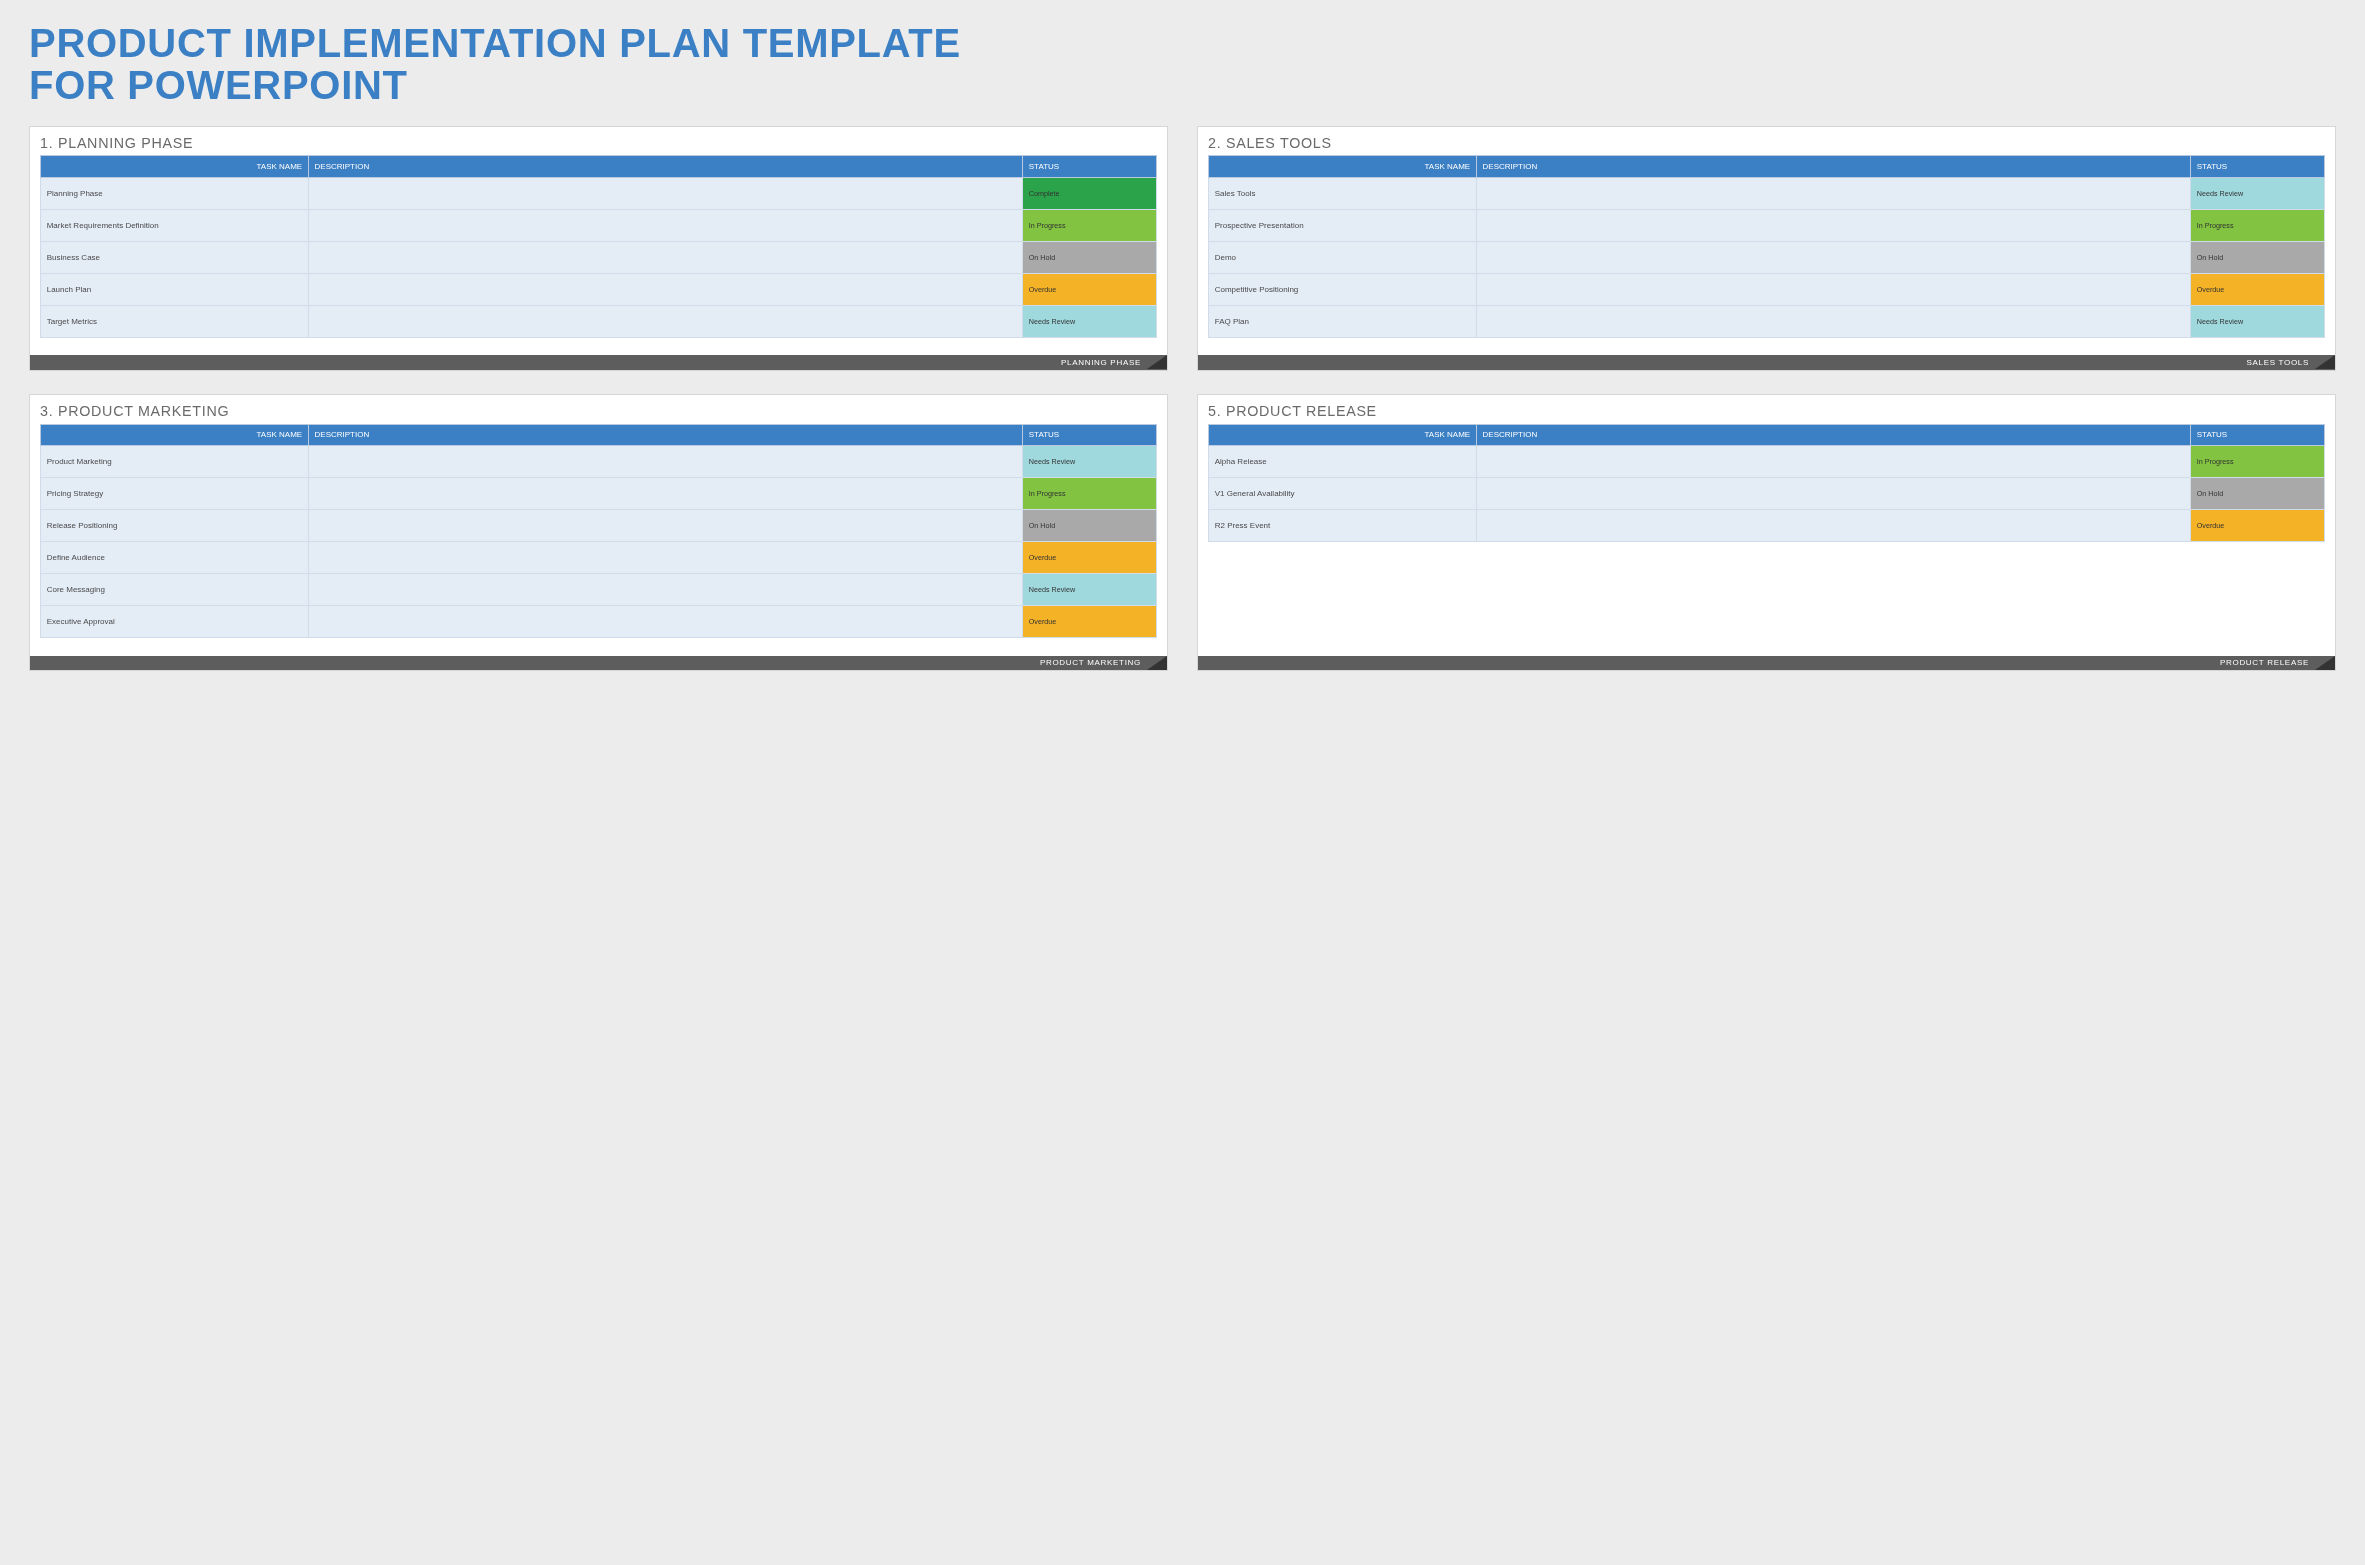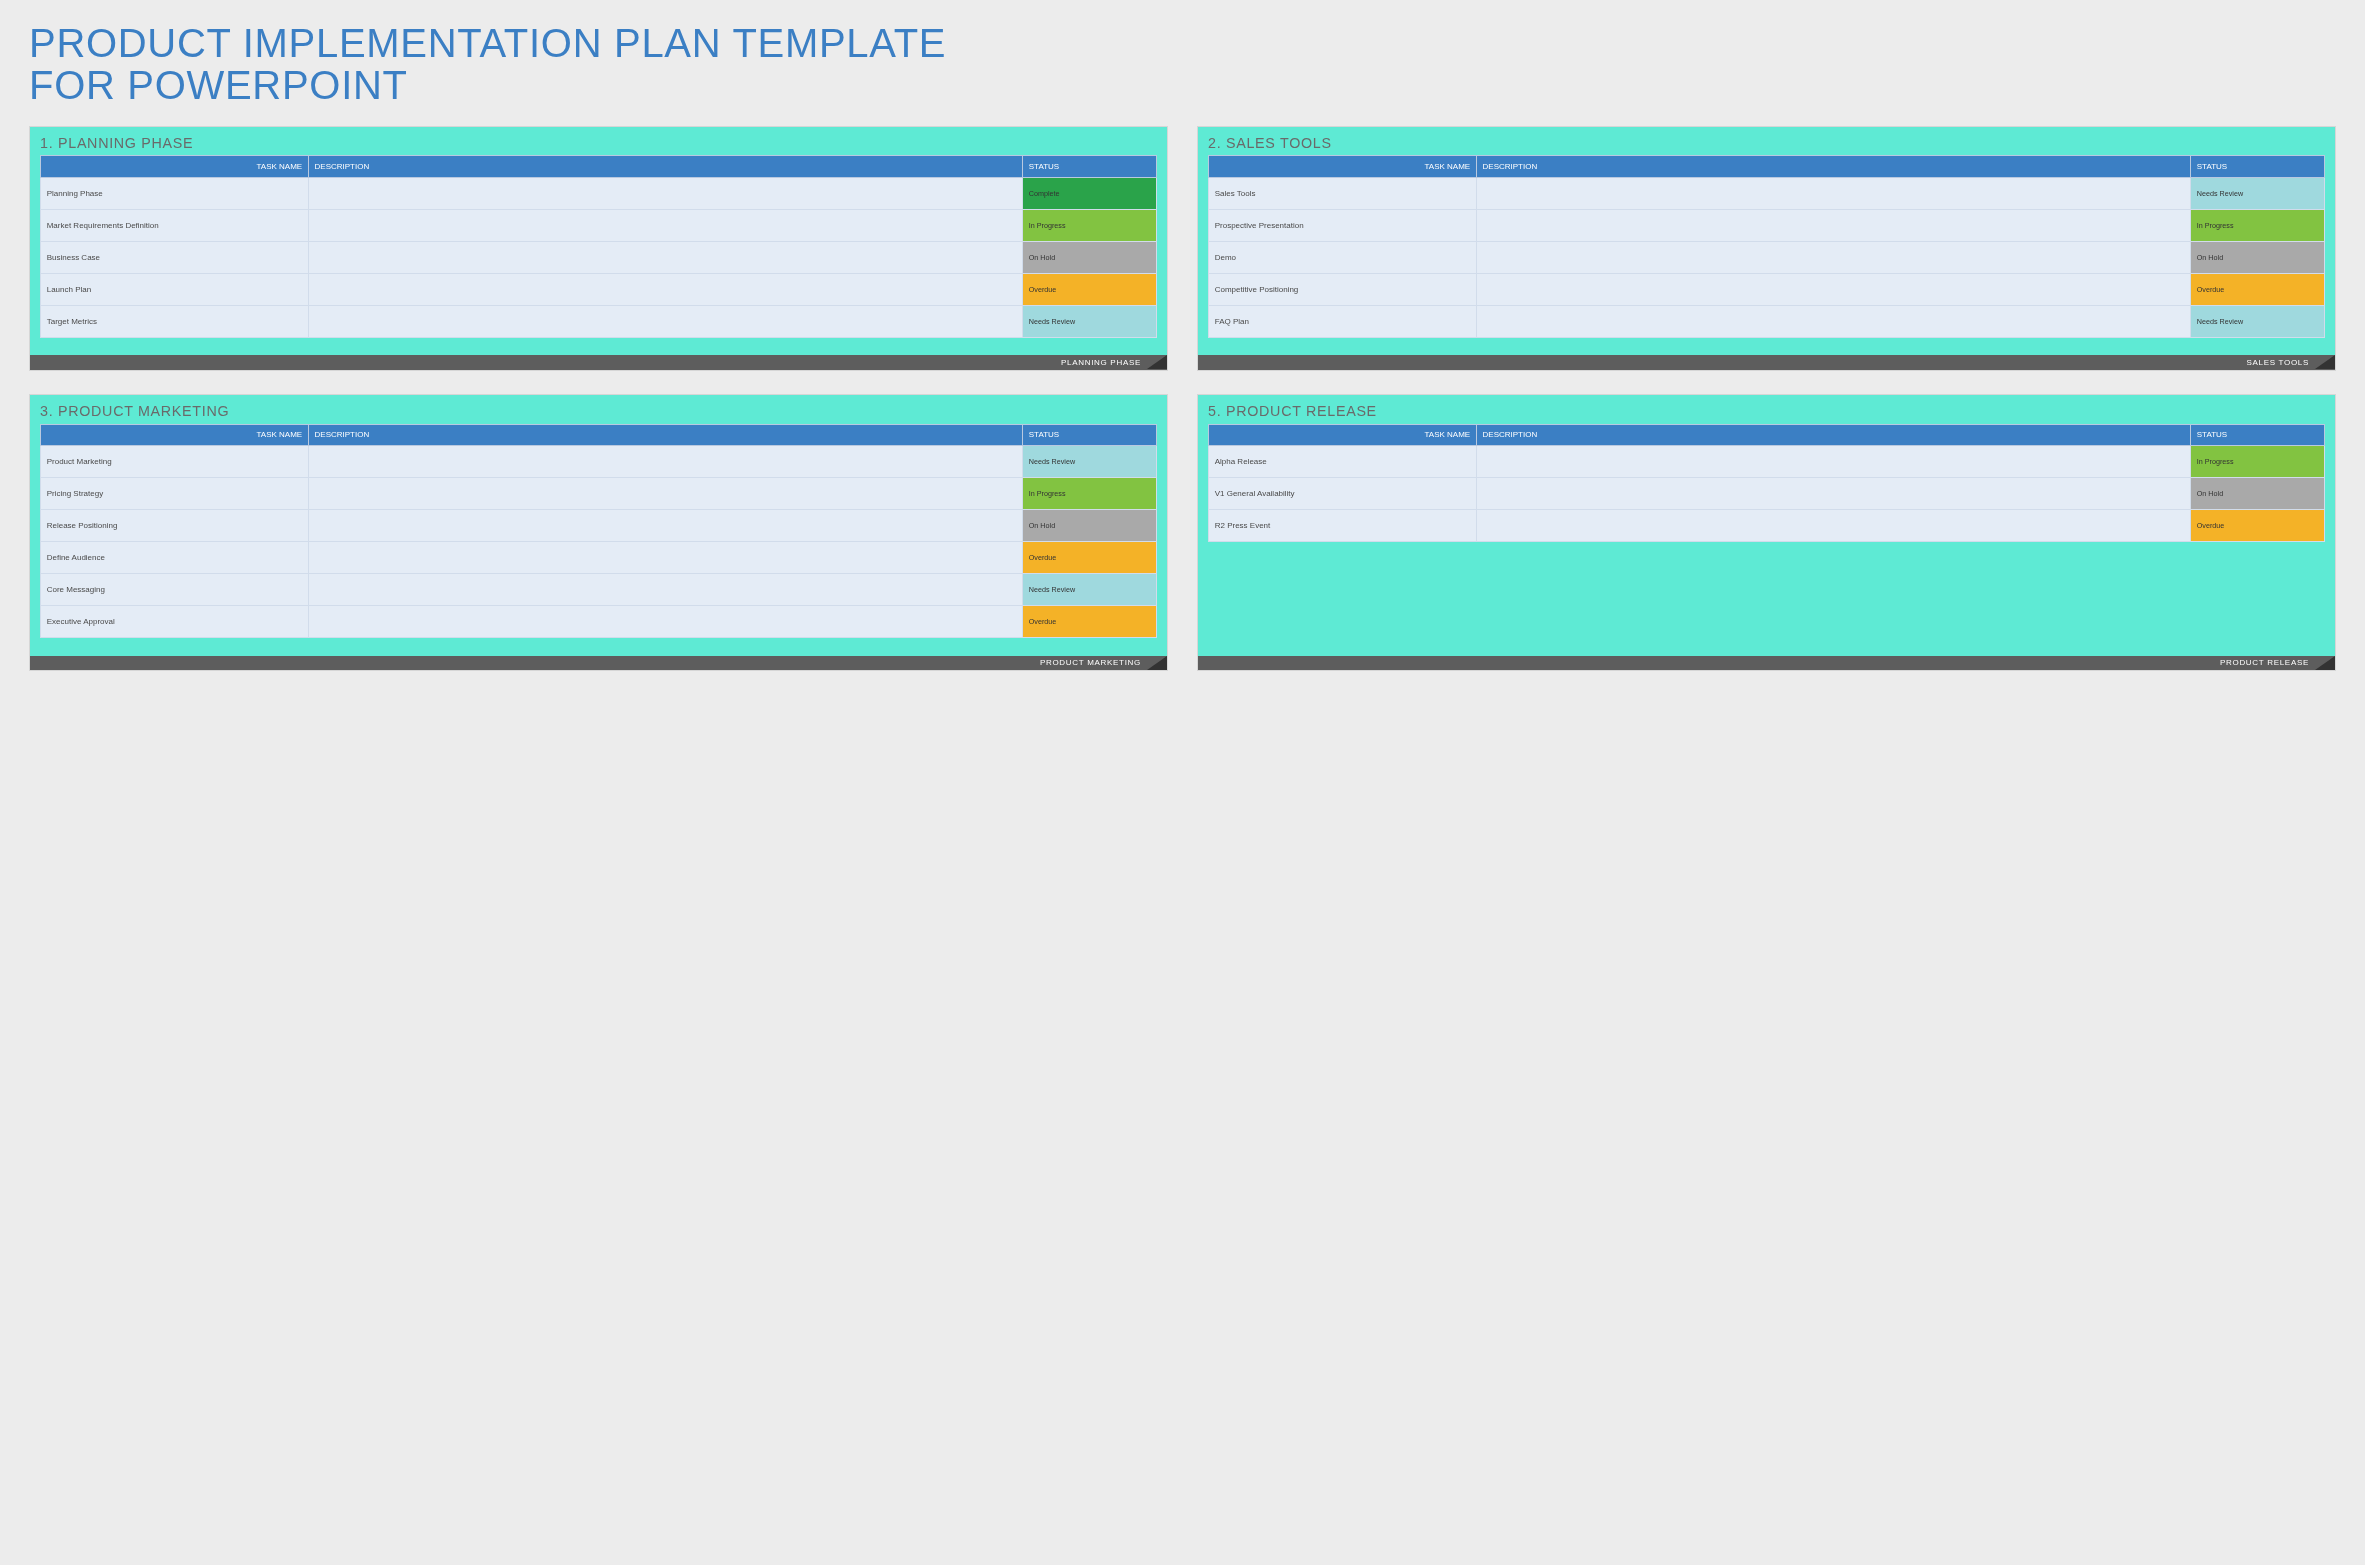--- a/index.html
+++ b/index.html
@@ -8,33 +8,33 @@
     padding: 0;
   }
   body {
     background: #ececec;
     font-family: Arial, Helvetica, sans-serif;
     padding: 21.5px 29px;
   }
   .page-title {
     font-family: "Century Gothic", "Futura", "Avant Garde", sans-serif;
     font-size: 40px;
-    font-weight: 400;
+    font-weight: 700;
     color: #3b7fc4;
     letter-spacing: 0.7px;
     line-height: 1.05;
     margin-bottom: 20px;
   }
   .grid {
     display: grid;
     grid-template-columns: 1fr 1fr;
     gap: 23px 29px;
   }
   .card {
-    background: #5eead4;
+    background: #ffffff;
     border: 0.7px solid #d6d6d6;
     position: relative;
     padding: 8.6px 10px 32px 10px;
     min-height: 244px;
   }
   .card-title {
     font-family: "Century Gothic", "Futura", "Avant Garde", sans-serif;
     color: #6a6a6a;
     font-size: 14.3px;
     letter-spacing: 0.7px;

